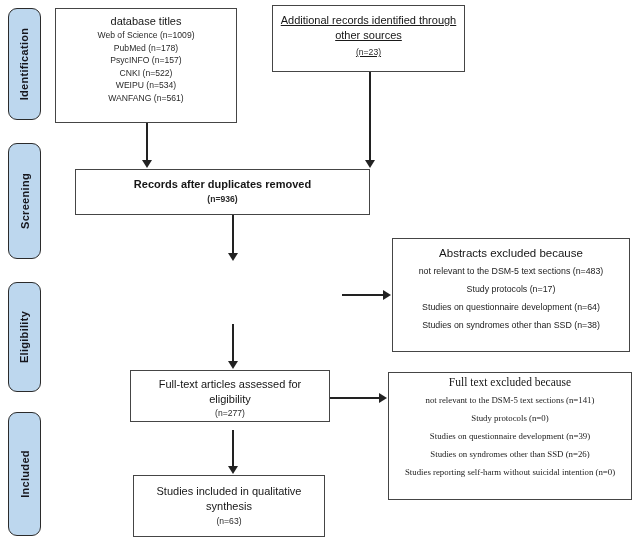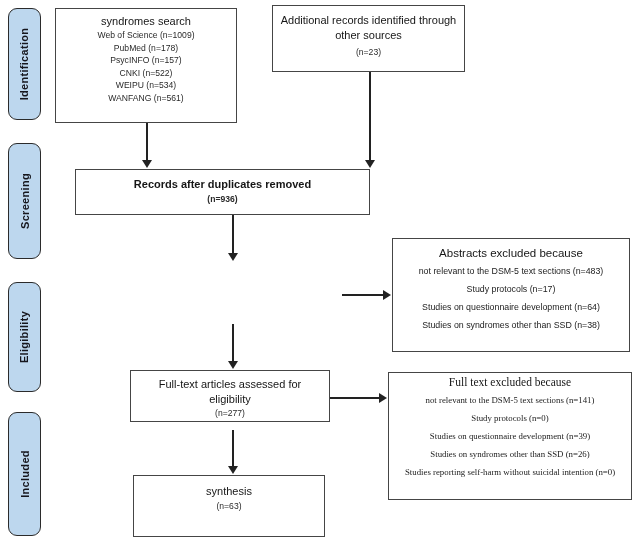--- a/index.html
+++ b/index.html
@@ -57,30 +57,30 @@
     <span>Screening</span>
   </div>
   <div class="stage" style="top:282px; height:110px;">
     <span>Eligibility</span>
   </div>
   <div class="stage" style="top:412px; height:124px;">
     <span>Included</span>
   </div>
 
   <div class="fbox pad-top-sm" style="left:55px; top:8px; width:182px; height:115px;">
-    <div class="title">syndromes search</div>
+    <div class="title">database titles</div>
     <div class="small">Web of Science (n=1009)</div>
     <div class="small">PubMed (n=178)</div>
     <div class="small">PsycINFO (n=157)</div>
     <div class="small">CNKI (n=522)</div>
     <div class="small">WEIPU (n=534)</div>
     <div class="small">WANFANG (n=561)</div>
   </div>
 
-  <div class="fbox" style="left:272px; top:5px; width:193px; height:67px; padding-top:7px;">
+  <div class="fbox" style="left:272px; top:5px; width:193px; height:67px; padding-top:7px;text-decoration:underline;">
     <div class="title">Additional records identified through</div>
     <div class="title">other sources</div>
     <div class="count">(n=23)</div>
   </div>
 
   <div class="fbox" style="left:75px; top:169px; width:295px; height:46px; padding-top:7px;font-weight:bold;">
     <div class="title">Records after duplicates removed</div>
     <div class="count" style="margin-top:1px;">(n=936)</div>
   </div>
 
@@ -102,20 +102,21 @@
   <div class="fbox excl" style="left:388px; top:372px; width:244px; height:128px; padding-top:1px;font-family:Liberation Serif, serif;">
     <div class="title">Full text excluded because</div>
     <div class="small">not relevant to the DSM-5 text sections (n=141)</div>
     <div class="small">Study protocols (n=0)</div>
     <div class="small">Studies on questionnaire development (n=39)</div>
     <div class="small">Studies on syndromes other than SSD (n=26)</div>
     <div class="small">Studies reporting self-harm without suicidal intention (n=0)</div>
   </div>
 
   <div class="fbox" style="left:133px; top:475px; width:192px; height:62px; padding-top:8px;">
+    <div class="title">Studies included in qualitative</div>
     <div class="title">synthesis</div>
     <div class="count" style="margin-top:1px;">(n=63)</div>
   </div>
 
   <div class="arrow-v" style="left:146px; top:123px; height:38px;"></div>
   <div class="arrow-v" style="left:369px; top:72px; height:89px;"></div>
   <div class="arrow-v" style="left:232px; top:215px; height:39px;"></div>
   <div class="arrow-h" style="left:342px; top:294px; width:42px;"></div>
   <div class="arrow-v" style="left:232px; top:324px; height:38px;"></div>
   <div class="arrow-h" style="left:330px; top:397px; width:50px;"></div>

